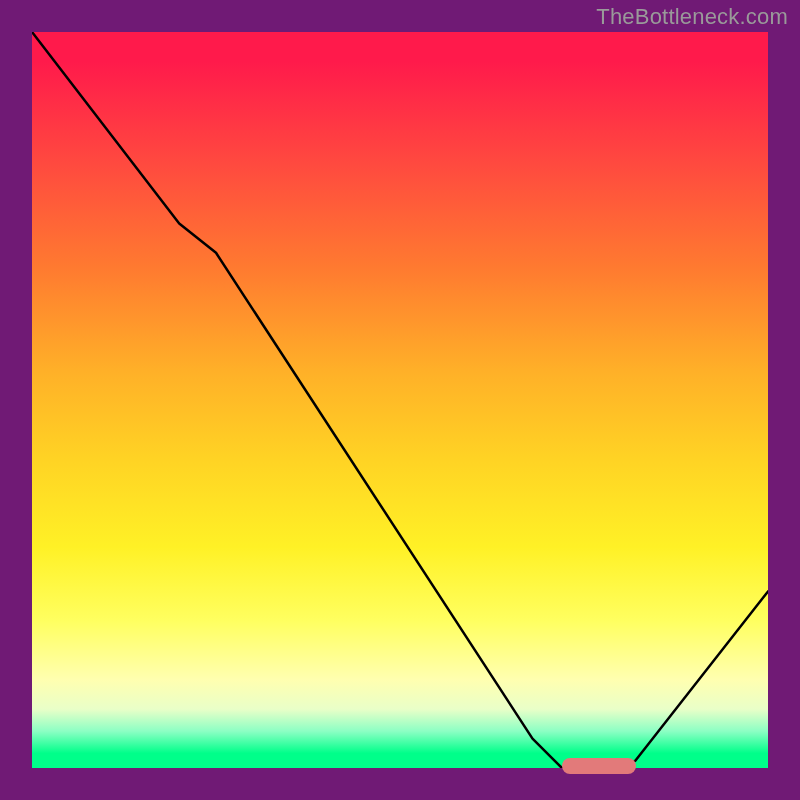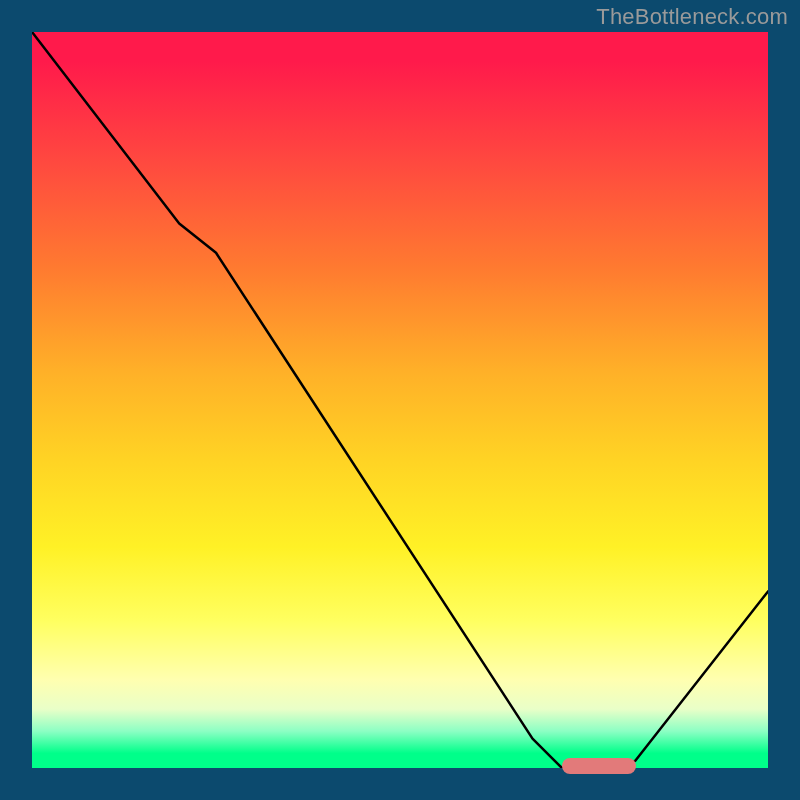--- a/index.html
+++ b/index.html
@@ -8,21 +8,21 @@
     width: 800px;
     height: 800px;
     background: #000;
     overflow: hidden;
     font-family: Arial, Helvetica, sans-serif;
   }
   .outer {
     width: 800px;
     height: 800px;
     position: relative;
-    background: #0c4a6e;
+    background: #701a75;
   }
   .watermark {
     position: absolute;
     top: 4px;
     right: 12px;
     color: #9a9a9a;
     font-size: 22px;
     font-weight: 500;
     letter-spacing: 0.2px;
     user-select: none;

